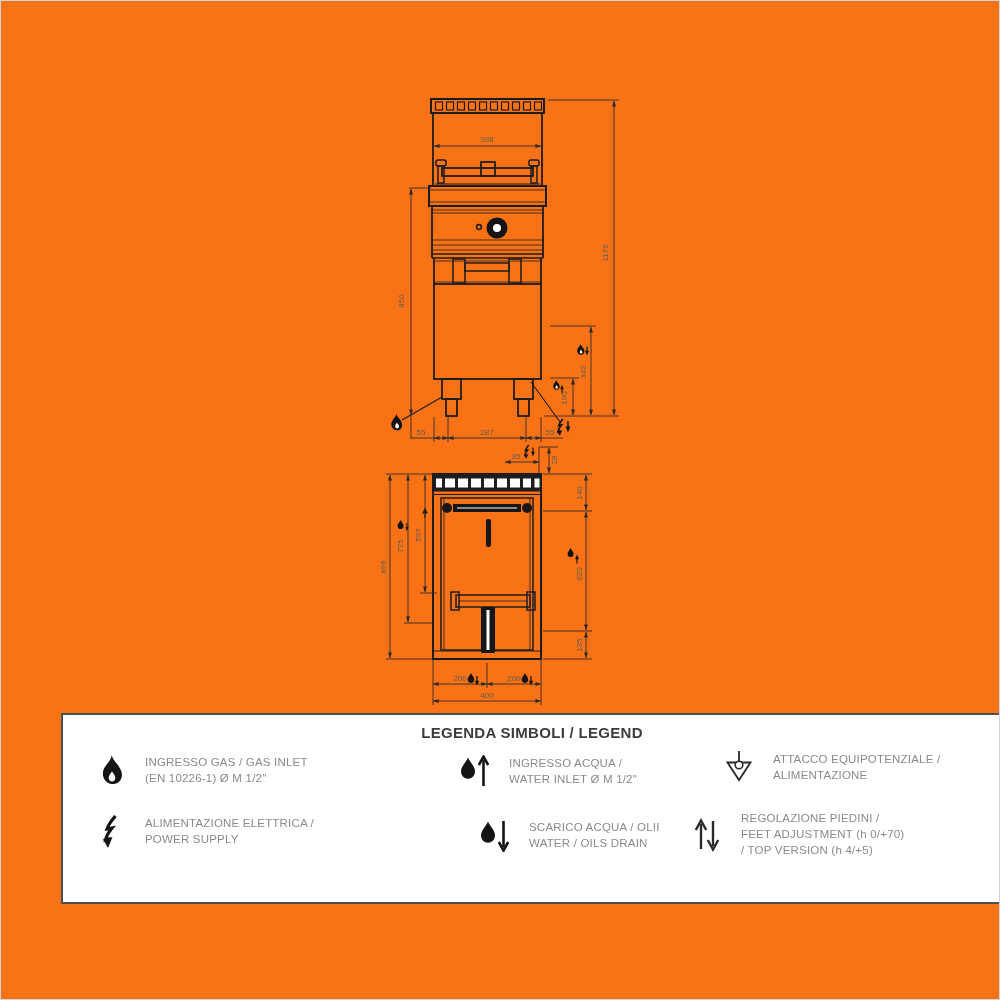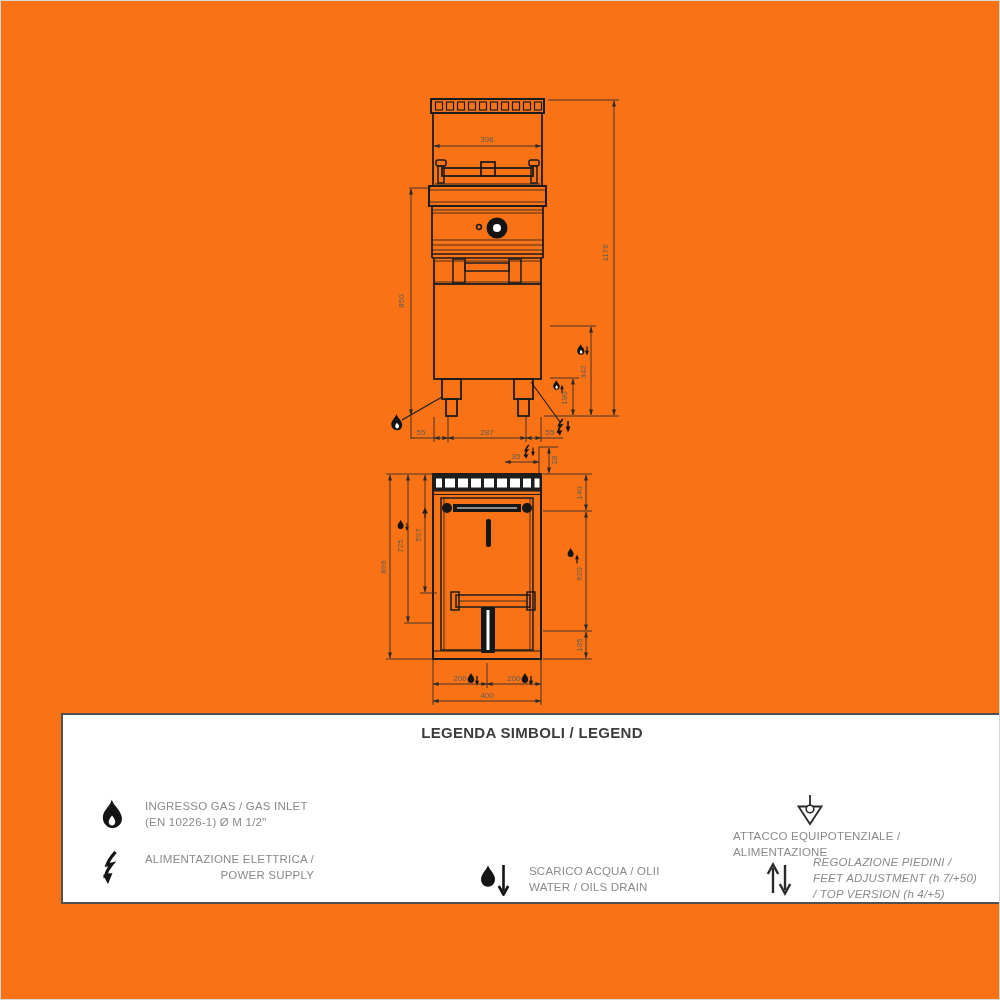--- a/index.html
+++ b/index.html
@@ -6,21 +6,21 @@
   .page{position:relative;width:1000px;height:1000px;background:#f97316;
         border:1px solid #d6d6d6;box-sizing:border-box;overflow:hidden;
         font-family:"Liberation Sans","DejaVu Sans",sans-serif;}
   svg.drawing{position:absolute;left:0;top:0;}
   svg.drawing text.dim{font-family:"Liberation Sans","DejaVu Sans",sans-serif;
         font-size:8px;fill:#5d5d55;text-anchor:middle;}
   .legend{position:absolute;left:60px;top:712px;width:942px;height:191px;
         border:2px solid #4f4f4f;box-sizing:border-box;background:#fff;}
   .legend-title{position:absolute;left:0;right:0;top:9px;text-align:center;
         font-size:15px;font-weight:700;color:#3c3c3c;letter-spacing:.3px;}
-  .li{position:absolute;display:flex;align-items:center;margin-top:44px;}
+  .li{position:absolute;display:flex;align-items:center;}
   .li .ic{width:40px;display:flex;justify-content:center;flex-shrink:0;}
   .li .tx{margin-left:14px;font-size:11.5px;line-height:1.38;color:#8a8a8a;
         letter-spacing:.2px;}
 </style>
 </head>
 <body>
 
 <div class="page">
 
 <svg class="drawing" width="1000" height="1000" viewBox="0 0 1000 1000">
@@ -288,72 +288,85 @@
         <path d="M15.8,0.5 C14.8,5.5 10.2,9.2 8,13.6 C5.8,18.1 6.8,23.9 10.8,27 C13.1,28.8 16.1,29.5 18.9,28.8 C23.3,27.7 26.3,23.6 25.9,19.1 C25.6,15.2 23.2,12.1 21.1,9.1 C19.1,6.3 16.5,3.8 15.8,0.5 Z" fill="#141414"></path>
         <path d="M16,16.5 C14,19 12.7,20.9 12.7,23 C12.7,25 14.2,26.4 16,26.4 C17.8,26.4 19.3,25 19.3,23 C19.3,20.9 18,19 16,16.5 Z" fill="#ffffff"></path>
       </svg>
     </div>
     <div class="tx">
       <div>INGRESSO GAS / GAS INLET</div>
       <div>(EN 10226-1) Ø M 1/2"</div>
     </div>
   </div>
 
-  <div class="li" style="left:28px;top:92px;text-align:right;">
+  <div class="li" style="left:28px;top:100px;">
     <div class="ic">
       <svg width="26" height="34" viewBox="0 0 26 34">
         <path d="M17.5,1 C13.5,5.5 10.5,9.5 9,14 L14,13 C11,16.5 8.6,20.5 7.5,25 L12.3,23.7" fill="none" stroke="#141414" stroke-width="3.2"></path>
         <polygon points="5,24 14.5,22 10,33" fill="#141414"></polygon>
       </svg>
     </div>
     <div class="tx">
       <div>ALIMENTAZIONE ELETTRICA /</div>
       <div>POWER SUPPLY</div>
     </div>
   </div>
 
+  <div class="li" style="left:392px;top:40px;">
+    <div class="ic">
+      <svg width="34" height="33" viewBox="0 0 34 33">
+        <path d="M10,2.5 C8,7.5 3,11.2 3,16.3 C3,20.8 6.2,23.8 10,23.8 C13.8,23.8 17,20.8 17,16.3 C17,11.2 12,7.5 10,2.5 Z" fill="#141414"></path>
+        <line x1="25.5" y1="31" x2="25.5" y2="5" stroke="#141414" stroke-width="2.6"></line>
+        <path d="M20.8,10 L25.5,1.5 L30.2,10" fill="none" stroke="#141414" stroke-width="2.6"></path>
+      </svg>
+    </div>
+    <div class="tx">
+      <div>INGRESSO ACQUA /</div>
+      <div>WATER INLET Ø M 1/2"</div>
+    </div>
+  </div>
 
   <div class="li" style="left:412px;top:104px;">
     <div class="ic">
       <svg width="34" height="33" viewBox="0 0 34 33">
         <path d="M10,2.5 C8,7.5 3,11.2 3,16.3 C3,20.8 6.2,23.8 10,23.8 C13.8,23.8 17,20.8 17,16.3 C17,11.2 12,7.5 10,2.5 Z" fill="#141414"></path>
         <line x1="25.5" y1="2" x2="25.5" y2="28" stroke="#141414" stroke-width="2.6"></line>
         <path d="M20.8,23 L25.5,31.5 L30.2,23" fill="none" stroke="#141414" stroke-width="2.6"></path>
       </svg>
     </div>
     <div class="tx">
       <div>SCARICO ACQUA / OLII</div>
       <div>WATER / OILS DRAIN</div>
     </div>
   </div>
 
-  <div class="li" style="left:656px;top:36px;flex-direction:column;">
+  <div class="li" style="left:656px;top:36px;">
     <div class="ic">
       <svg width="34" height="34" viewBox="0 0 34 34">
         <line x1="17" y1="0" x2="17" y2="11" stroke="#2a2a2a" stroke-width="1.8"></line>
         <polygon points="5.5,11.5 28.5,11.5 17,29" fill="none" stroke="#2a2a2a" stroke-width="1.8"></polygon>
         <circle cx="17" cy="14" r="3.8" fill="#ffffff" stroke="#2a2a2a" stroke-width="1.6"></circle>
       </svg>
     </div>
     <div class="tx">
       <div>ATTACCO EQUIPOTENZIALE /</div>
       <div>ALIMENTAZIONE</div>
     </div>
   </div>
 
-  <div class="li" style="left:696px;top:96px;font-style:italic;">
+  <div class="li" style="left:624px;top:96px;">
     <div class="ic">
       <svg width="30" height="34" viewBox="0 0 30 34">
         <line x1="9" y1="31" x2="9" y2="6" stroke="#2a2a2a" stroke-width="2.4"></line>
         <path d="M3.8,12 L9,2.5 L14.2,12" fill="none" stroke="#2a2a2a" stroke-width="2.4"></path>
         <line x1="21" y1="3" x2="21" y2="28" stroke="#2a2a2a" stroke-width="2.4"></line>
         <path d="M15.8,22 L21,31.5 L26.2,22" fill="none" stroke="#2a2a2a" stroke-width="2.4"></path>
       </svg>
     </div>
     <div class="tx">
       <div>REGOLAZIONE PIEDINI  /</div>
-      <div>FEET ADJUSTMENT (h 7/+50)</div>
+      <div>FEET ADJUSTMENT (h 0/+70)</div>
       <div>/ TOP VERSION (h 4/+5)</div>
     </div>
   </div>
 </div>
 
 </div>
 
 </body></html>

